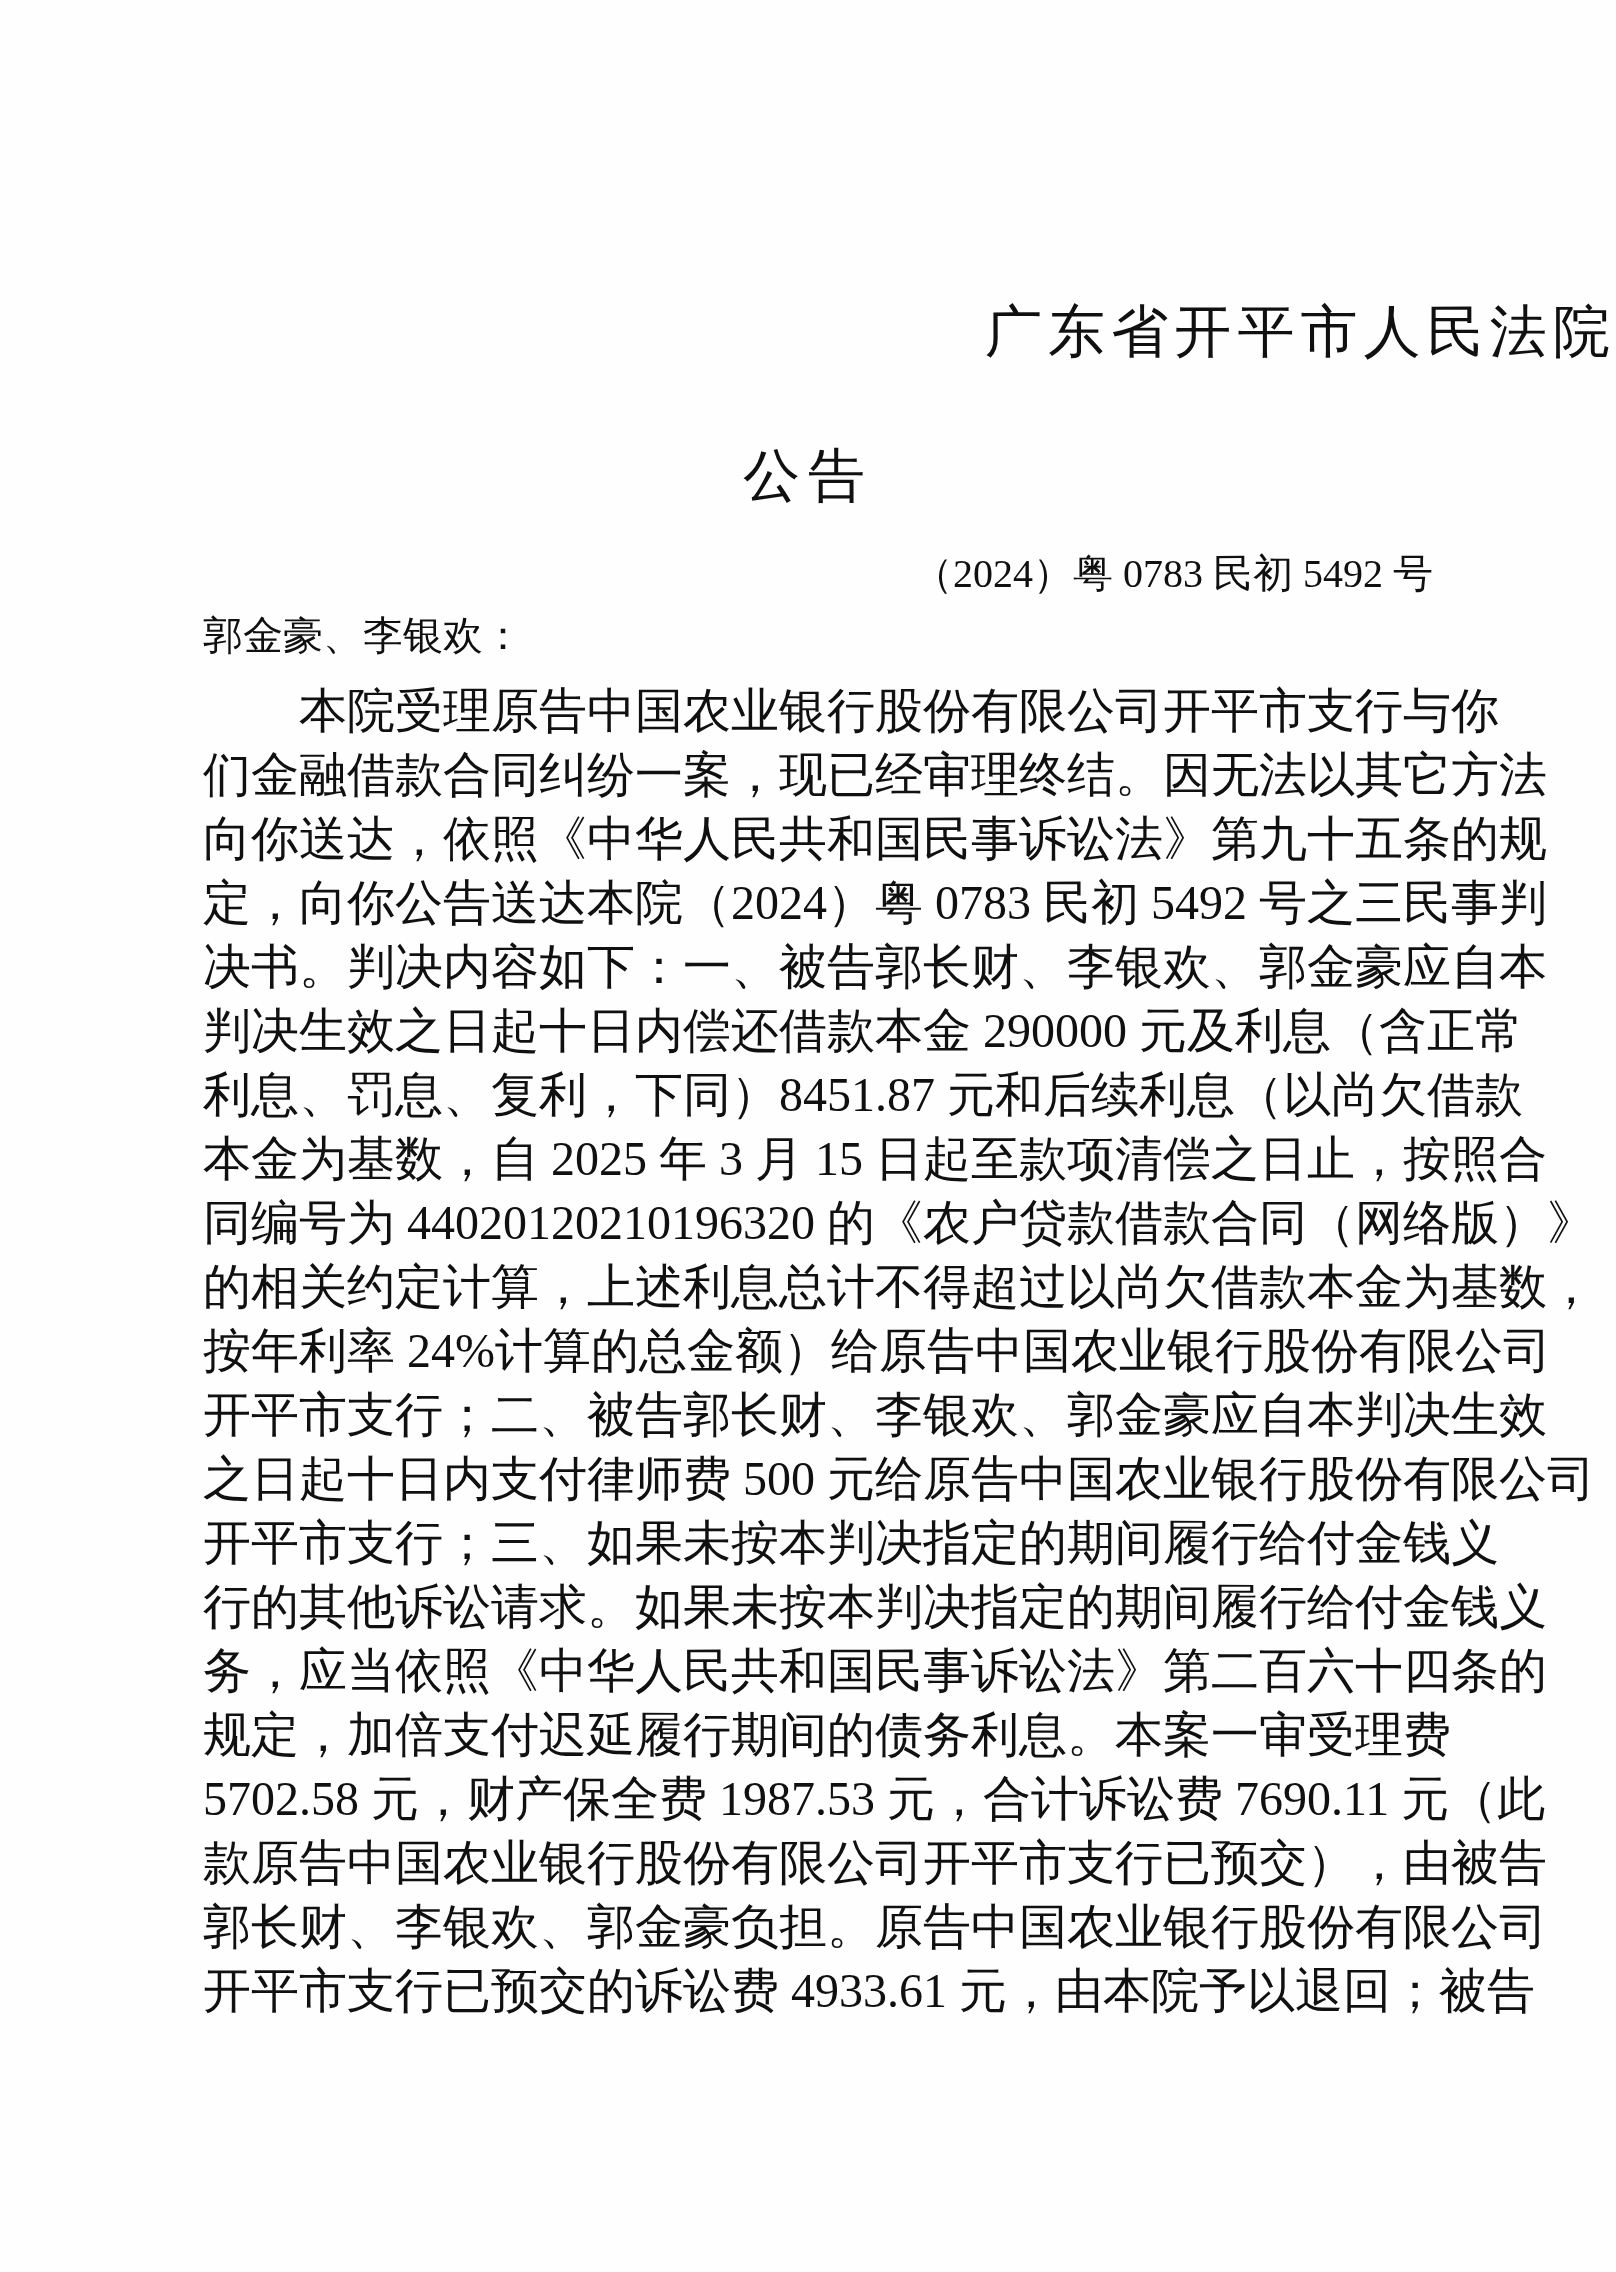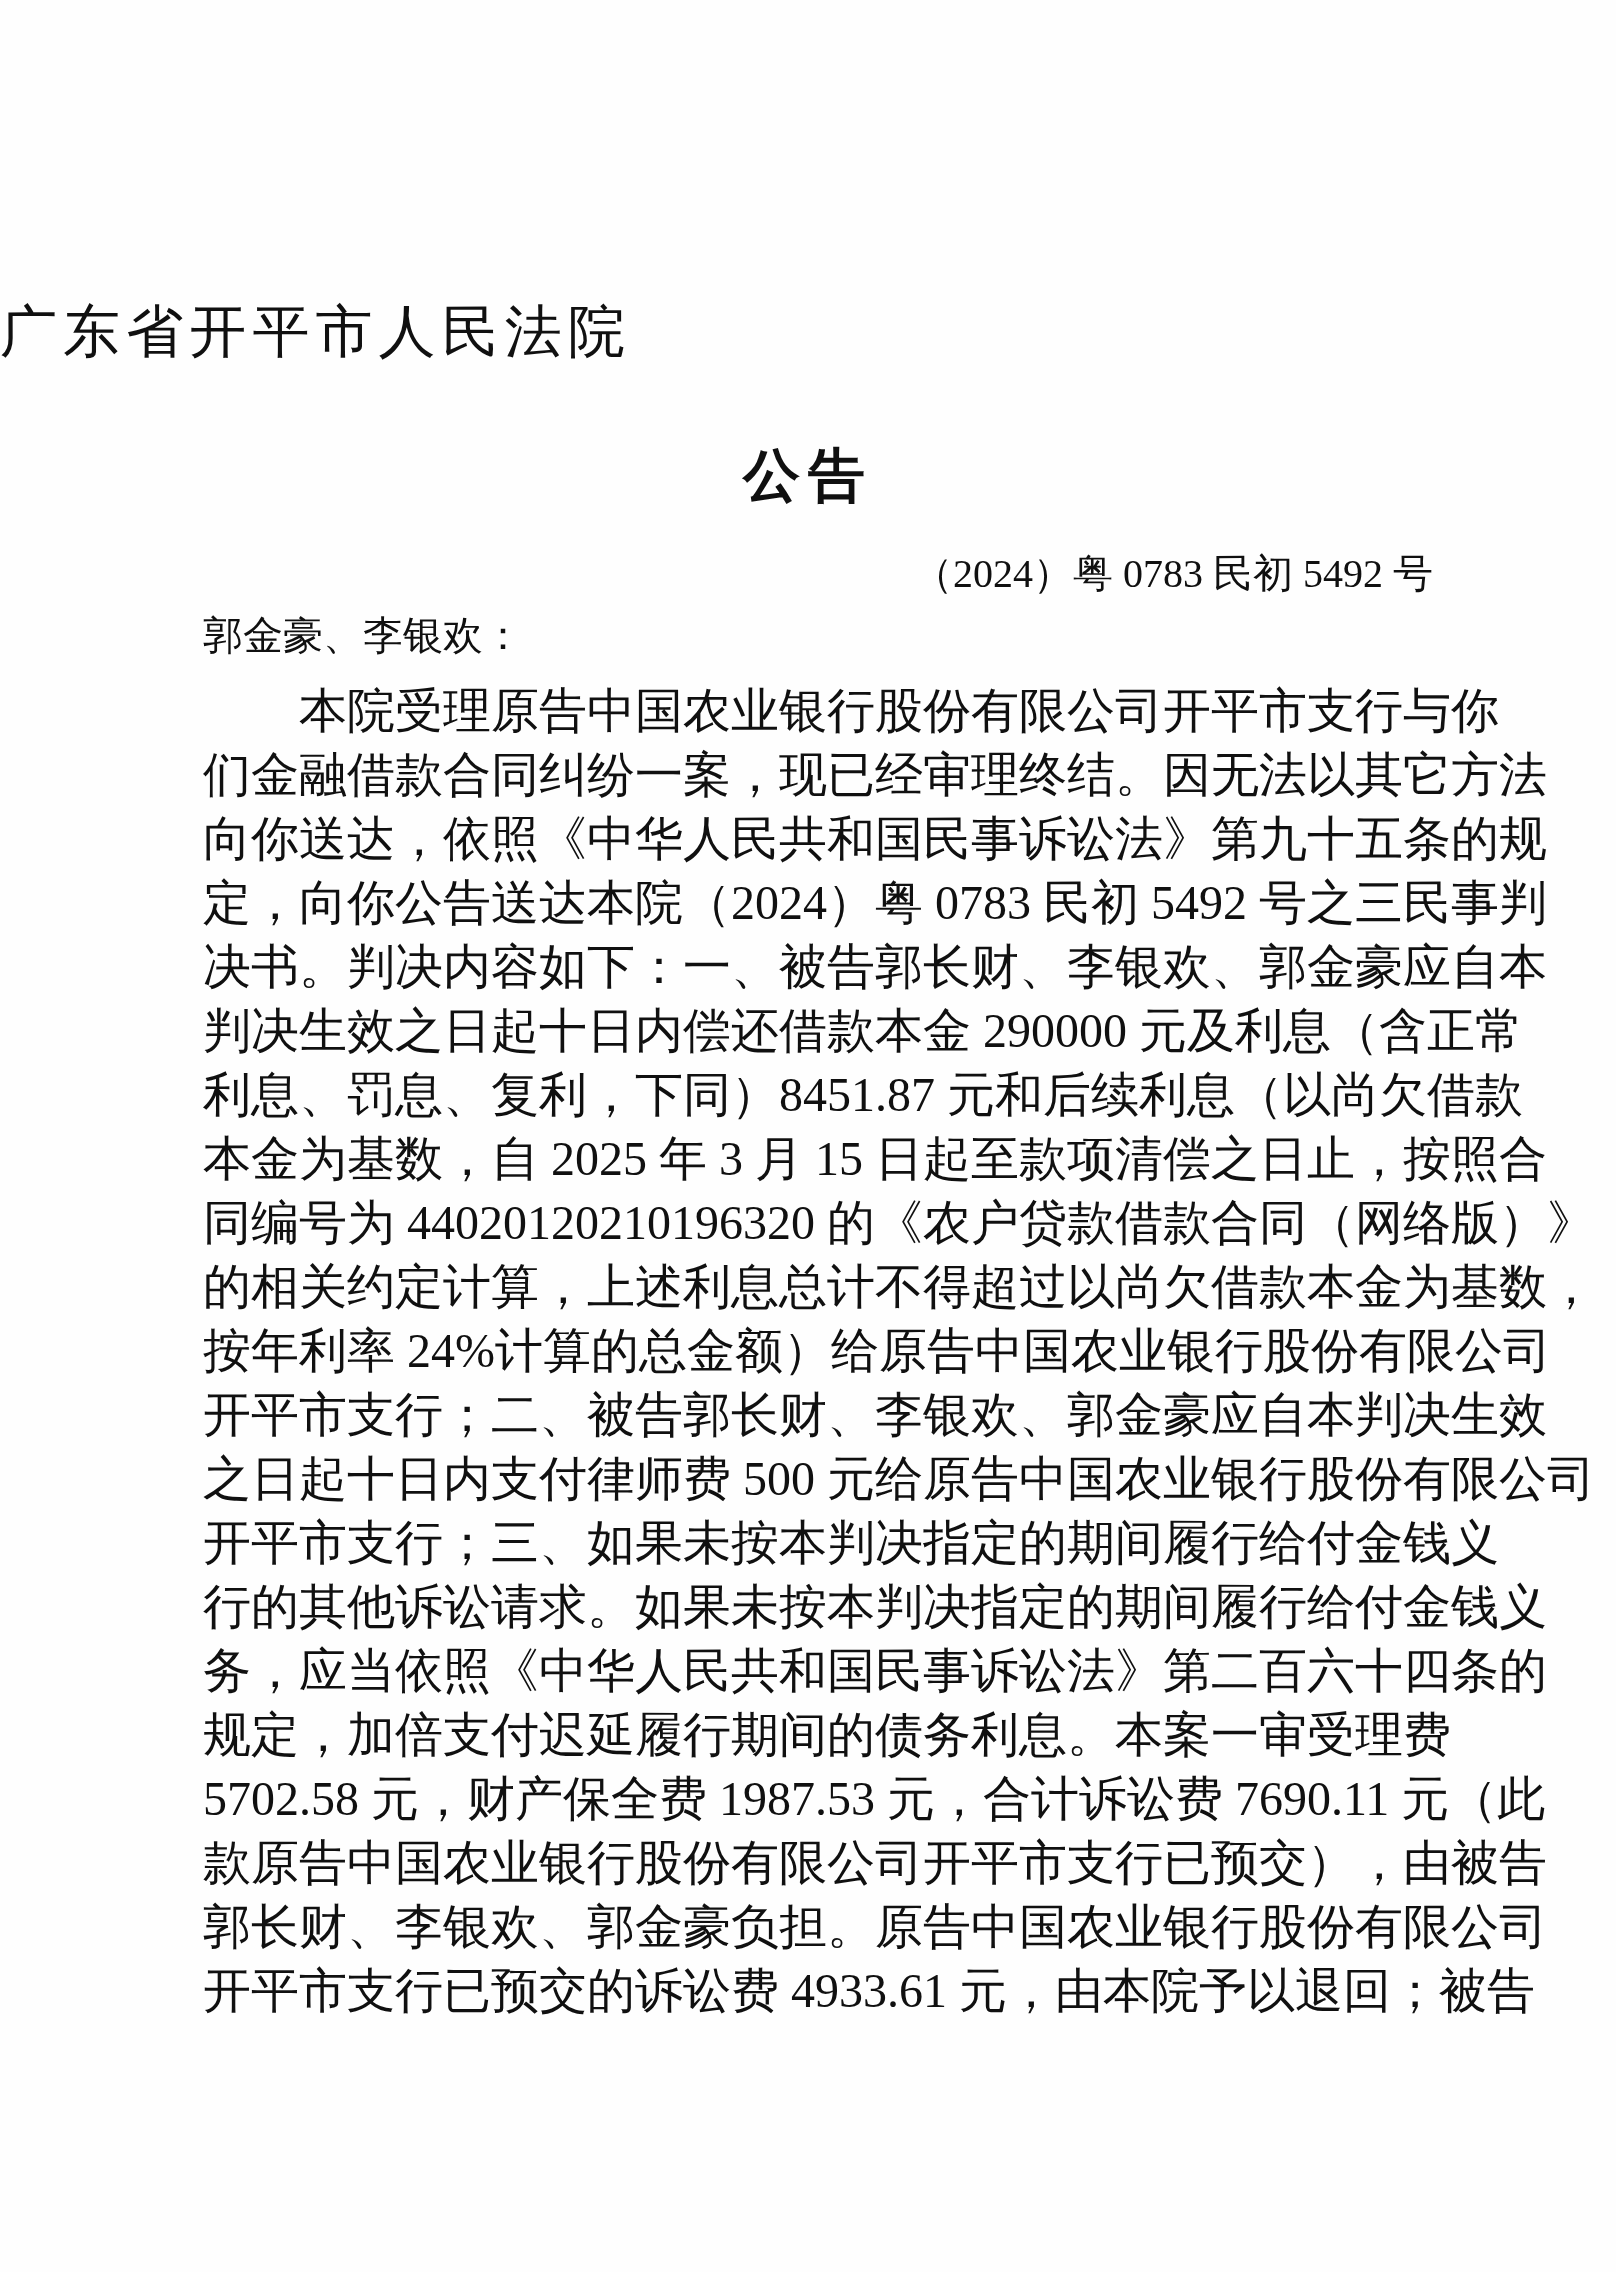--- a/index.html
+++ b/index.html
@@ -15,36 +15,36 @@
     color: #101010;
     font-family: "Liberation Serif", "DejaVu Serif", serif;
     overflow: hidden;
   }
   .court-name {
     position: absolute;
     top: 299px;
     left: 0;
     width: 100%;
     margin: 0;
-    text-align: left;
+    text-align: right;
     font-size: 57px;
     font-weight: normal;
     letter-spacing: 6.1px;
     line-height: 66px;
     white-space: nowrap;
   }
   .doc-type {
     position: absolute;
     top: 443px;
     left: 0;
     width: 100%;
     margin: 0;
     text-align: center;
     font-size: 57px;
-    font-weight: bold;
+    font-weight: normal;
     letter-spacing: 8.1px;
     line-height: 66px;
     white-space: nowrap;
   }
   .case-number {
     position: absolute;
     top: 546px;
     right: 183px;
     font-size: 40px;
     line-height: 56px;

